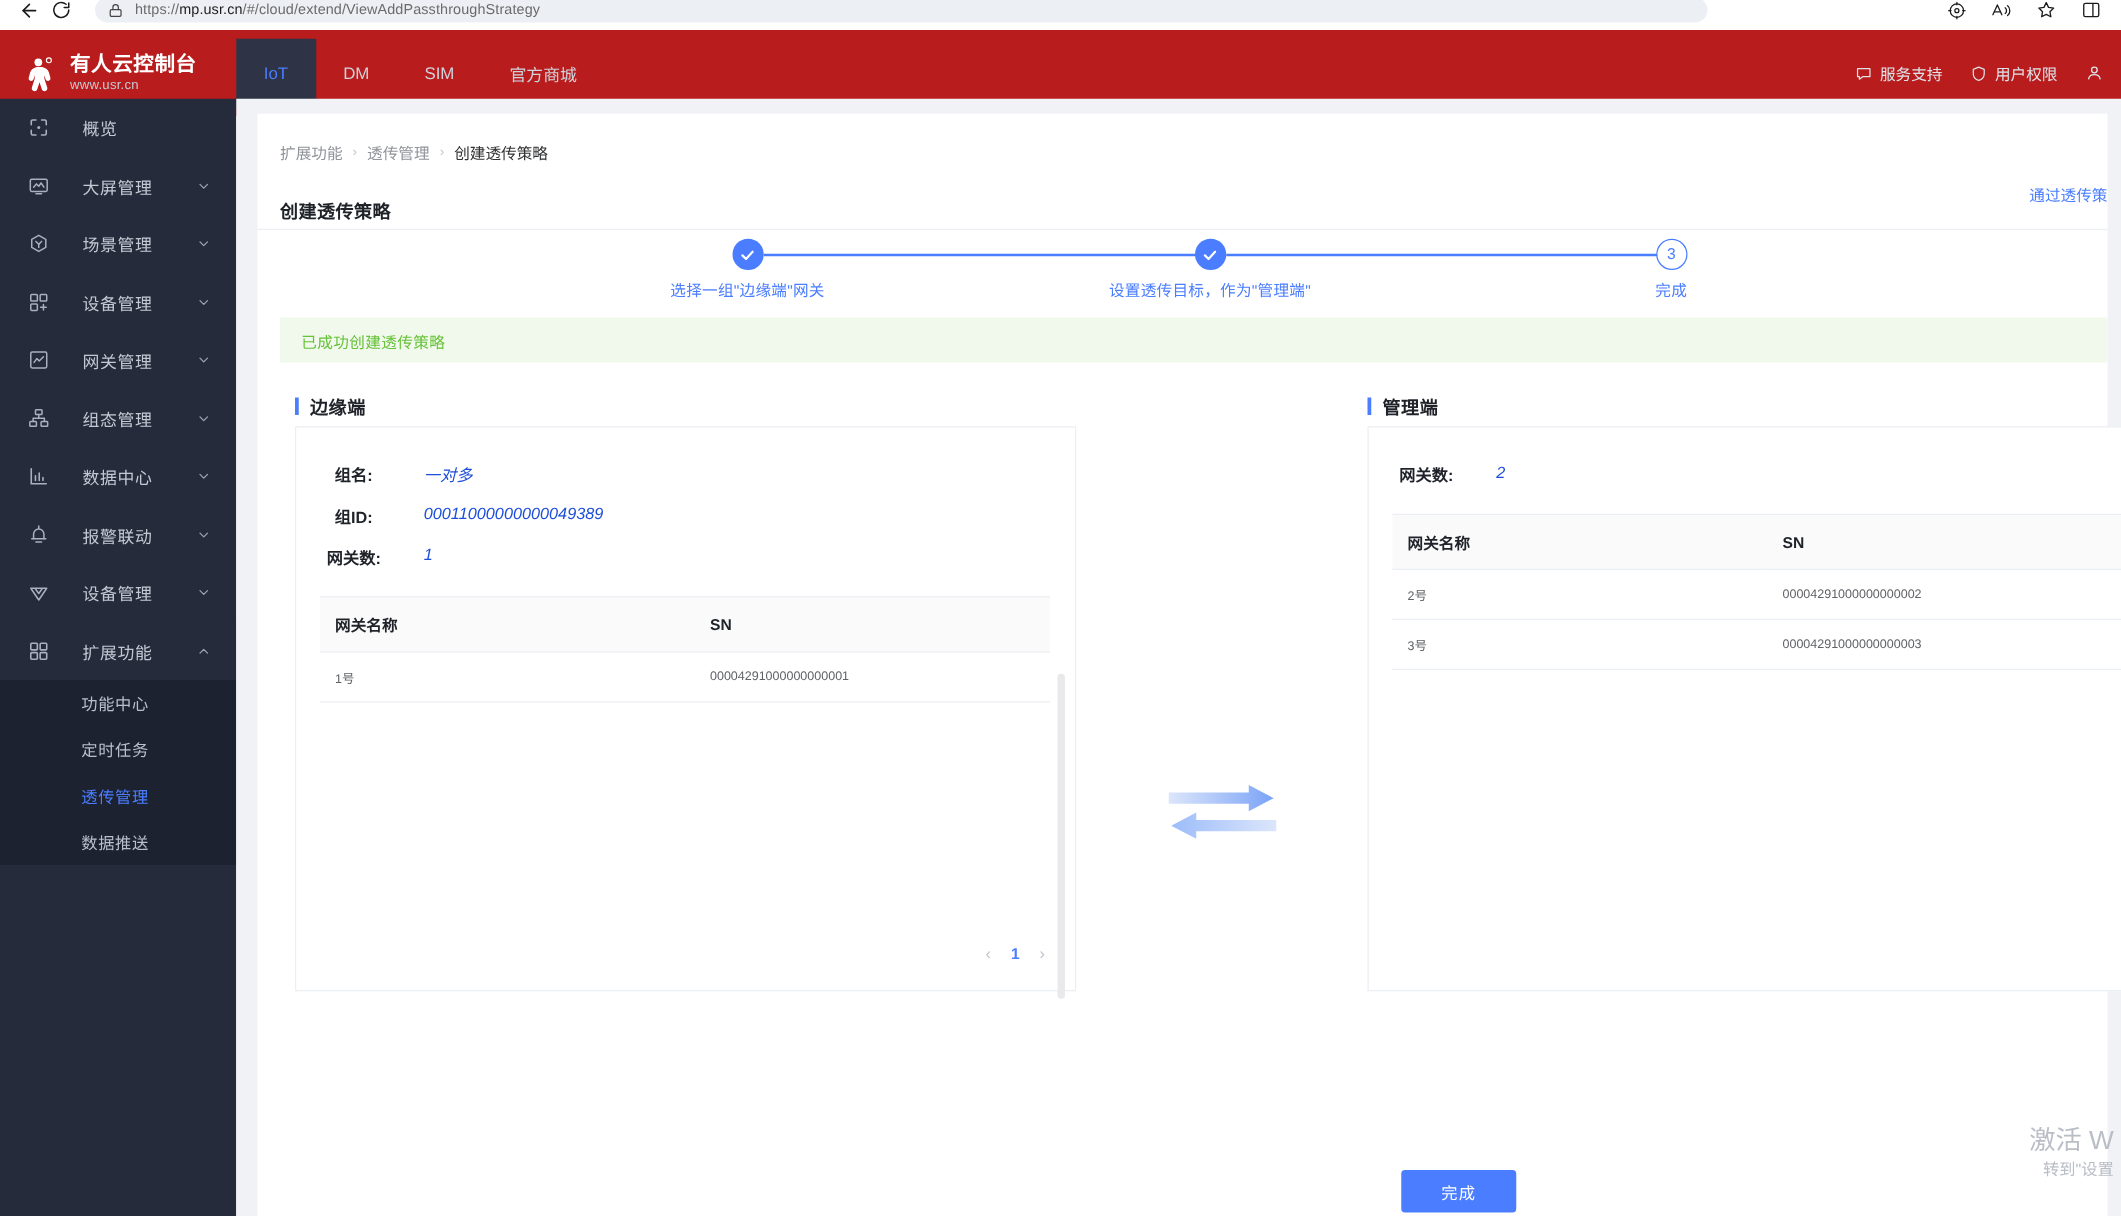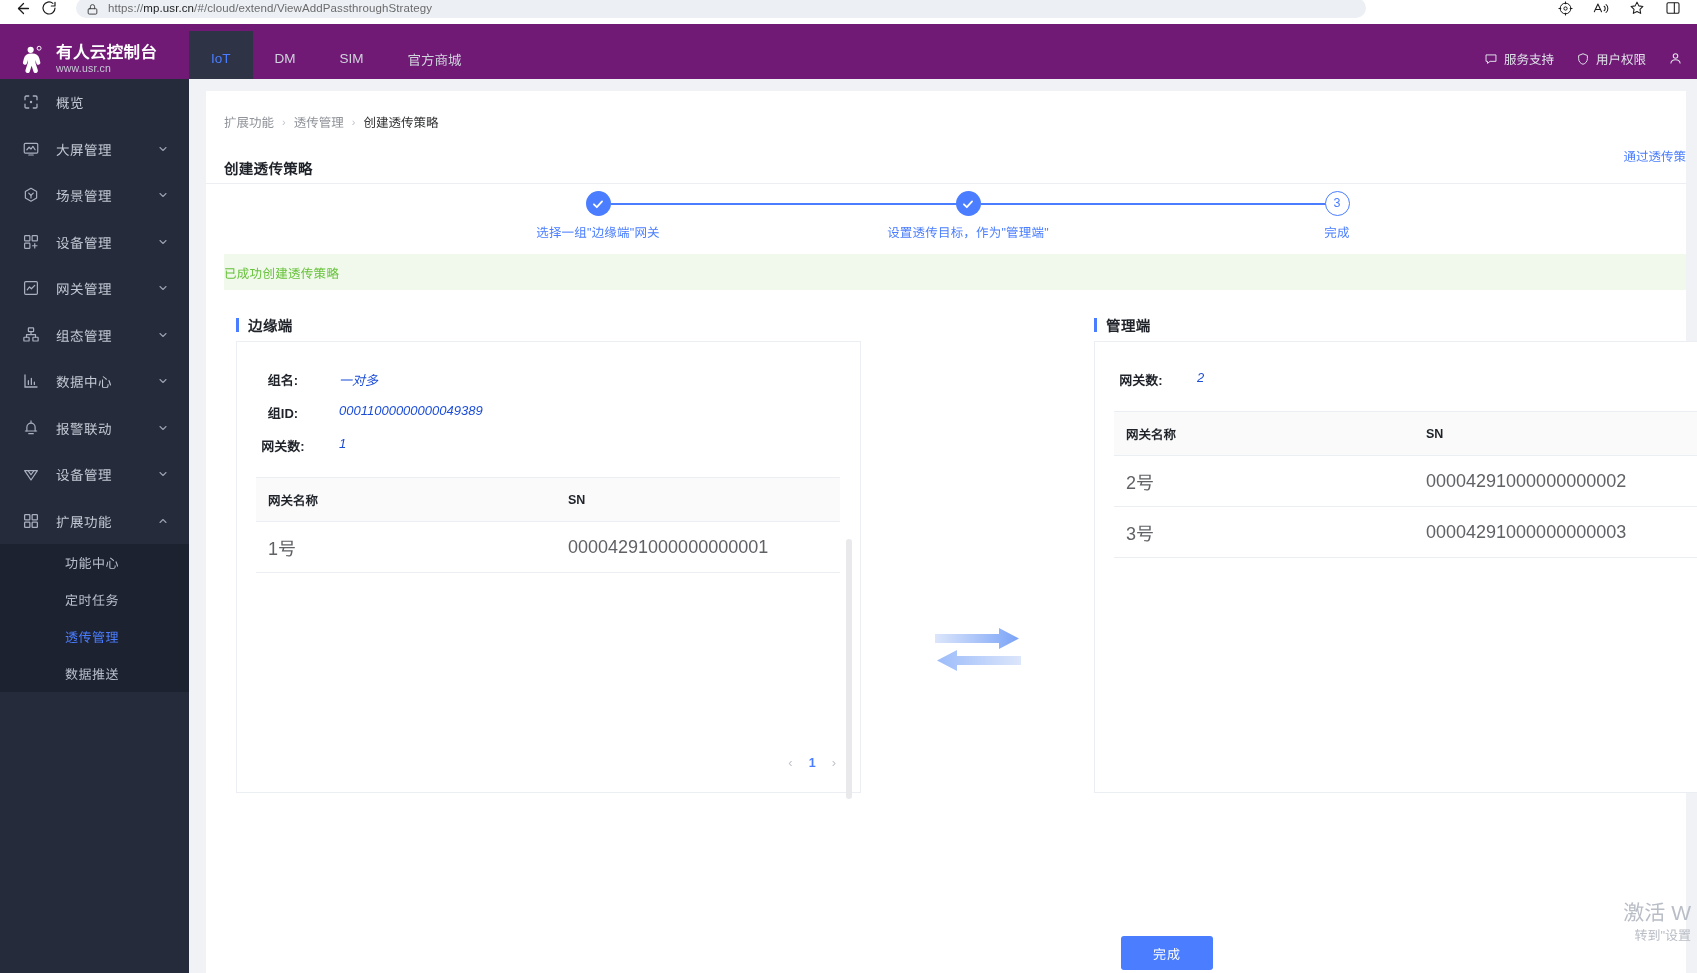--- a/index.html
+++ b/index.html
@@ -30,21 +30,21 @@
     font-size: 11.5px; color: #6b6b6b; white-space: nowrap; overflow: hidden;
     letter-spacing: .1px;
   }
   .url-text b { color: #1b1b1b; font-weight: 400; }
   .chrome-right { display: flex; align-items: center; gap: 16px; margin-left: auto; padding-right: 4px; }
   .chrome-right .nav-btn { width: 20px; }
 
   
   .app-header {
     position: absolute; top: 24px; left: 0; width: 1697px; height: 69px;
-    background: #701a75; display: flex; align-items: center;
+    background: #b91c1c; display: flex; align-items: center;
   }
   .logo-zone {
     width: 189px; height: 55px; display: flex; align-items: center;
     padding-left: 18px; flex: none;
   }
   .logo-mark { width: 30px; height: 30px; flex: none; margin-right: 8px; position: relative; }
   .logo-text { line-height: 1; }
   .logo-title {
     color: #fff; font-size: 16.5px; font-weight: 700; letter-spacing: .4px;
     display: block; margin-bottom: 2px;
@@ -68,21 +68,21 @@
     position: absolute; top: 79px; left: 0; width: 189px; height: 894px;
     background: #252b3a; overflow: hidden;
   }
   .nav-item {
     height: 46.5px; display: flex; align-items: center; padding-left: 22px;
     color: #c3c8d4; font-size: 13.5px; cursor: pointer; position: relative;
   }
   .nav-item.expanded { background: #252b3a; }
   .nav-ico { width: 18px; height: 18px; flex: none; margin-right: 16px; color: #aab0bf; }
   .nav-ico svg { display: block; }
-  .nav-label { flex: 1; letter-spacing: .5px; }
+  .nav-label { flex: 1; letter-spacing: .5px; margin-left: 10px; }
   .chev { width: 12px; margin-right: 20px; color: #9aa0b0; flex: none; }
   .chev svg { display: block; }
   .subnav { background: #1d2230; text-align: right; }
   .sub-item {
     height: 37px; display: flex; align-items: center; padding-left: 65px;
     color: #b9bfcc; font-size: 13px; cursor: pointer; letter-spacing: .5px;
   }
   .sub-item.active { color: #4a7dff; }
 
   
@@ -133,21 +133,21 @@
     margin-top: 6px; font-size: 12.5px; color: #4a7dff; white-space: nowrap;
     letter-spacing: .2px;
   }
   .step-line {
     position: absolute; top: 12px; height: 2px; background: #4a7dff; z-index: 1;
   }
 
   
   .success-banner {
     position: absolute; top: 163px; left: 18px; width: 1462px; height: 36px;
-    background: #f0f9eb; display: flex; align-items: center; 
+    background: #f0f9eb; display: flex; align-items: center; padding-left: 17px;
     font-size: 12.5px; color: #67c23a; letter-spacing: .3px;
   }
 
   
   .panel-head {
     display: flex; align-items: center; font-size: 14.5px; font-weight: 700;
     color: #1f2329; letter-spacing: .4px;
   }
   .panel-bar {
     width: 3px; height: 14px; background: #4a7dff; margin-right: 9px; flex: none;
@@ -164,21 +164,21 @@
   }
   .kv-val { margin-left: 10px; color: #1d4ed8; font-style: italic; }
 
   table.grid { border-collapse: collapse; width: 100%; }
   table.grid th {
     background: #fafafa; text-align: left; font-size: 12.5px; font-weight: 700;
     color: #1f2329; padding: 12px 0 12px 12px; border-top: 1px solid #ebeef2;
     border-bottom: 1px solid #ebeef2;
   }
   table.grid td {
-    font-size: 18px; color: #606266; padding: 12px 0 12px 12px;
+    font-size: 10px; color: #606266; padding: 12px 0 12px 12px;
     border-bottom: 1px solid #ebeef2;
   }
 
   .scrolltrack {
     position: absolute; width: 6px; border-radius: 3px; background: #e9e9ec;
   }
   .pager {
     position: absolute; display: flex; align-items: center; gap: 16px;
     font-size: 12.5px; color: #606266;
   }

